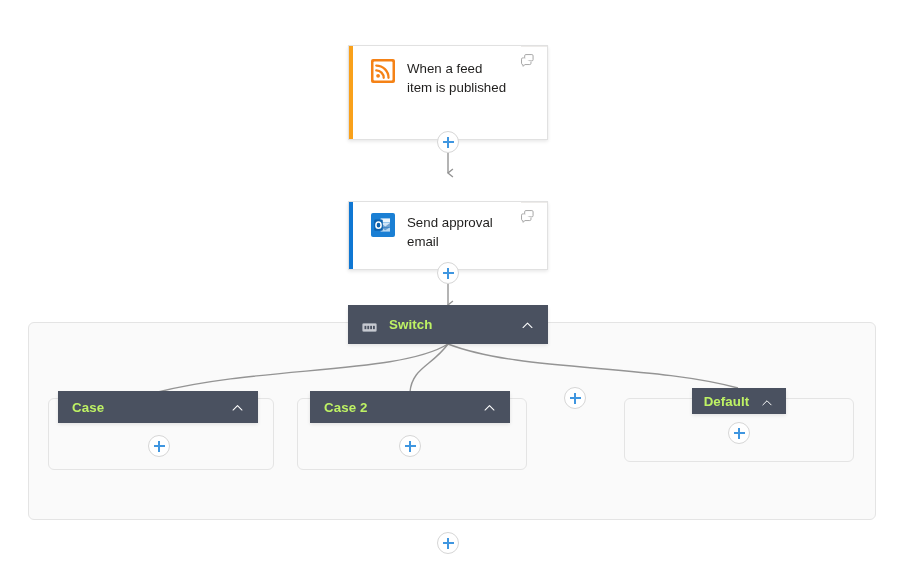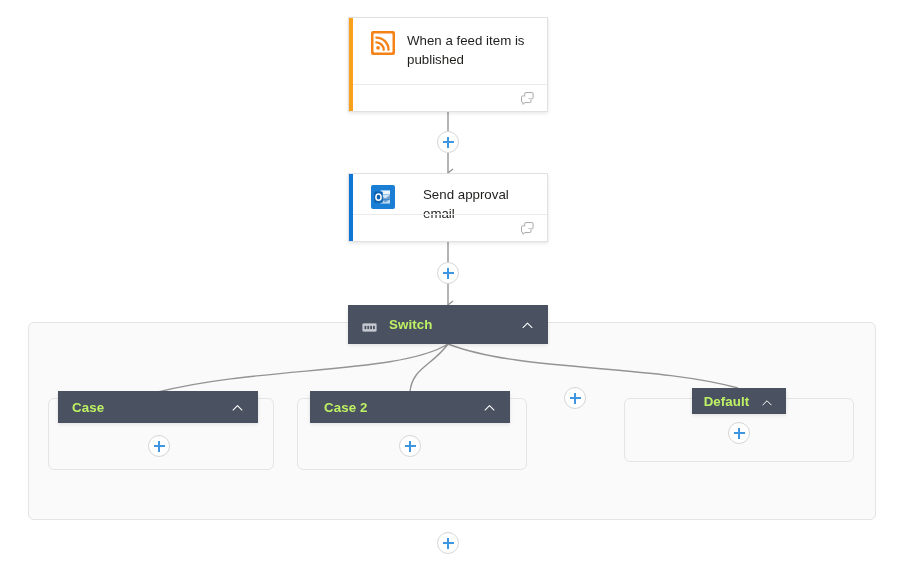--- a/index.html
+++ b/index.html
@@ -35,21 +35,22 @@
 
   
   .card {
     position: absolute;
     background: #ffffff;
     border: 1px solid #e1e1e1;
     box-shadow: 0 1.6px 3.6px rgba(0,0,0,0.10), 0 0.3px 0.9px rgba(0,0,0,0.08);
     box-sizing: border-box;
     z-index: 3;
     display: flex;
-    flex-direction: column;
+    flex-direction: row;
+    margin-top: 28px;
   }
   .card-accent {
     position: absolute;
     left: 0; top: 0; bottom: 0;
     width: 4px;
   }
   .card-main {
     display: flex;
     align-items: flex-start;
     padding: 12px 12px 12px 22px;
@@ -231,21 +232,21 @@
           <path d="M11.4 10.2 v1.6 a1.4 1.4 0 0 1 -1.4 1.4 H4.6 l-2.4 2 v-2 h-0.2 a1.4 1.4 0 0 1 -1.4 -1.4 V7.0 a1.4 1.4 0 0 1 1.4 -1.4 h1.2" fill="#ffffff" stroke="#5a5a5a" stroke-width="1.1" stroke-linejoin="round"></path>
         </svg>
       </span>
     </div>
   </div>
 
   <div class="plus-btn" style="left:437px; top:131px;"></div>
 
   <div class="card" style="left:348px; top:173px; width:200px; height:69px;">
     <div class="card-accent" style="background:#0f77d3;"></div>
-    <div class="card-main" style="padding-top:10px; padding-bottom:6px;gap:16px;">
+    <div class="card-main" style="padding-top:10px; padding-bottom:6px;">
       <span class="card-icon">
         <svg viewBox="0 0 24 24" width="24" height="24" xmlns="http://www.w3.org/2000/svg">
           <rect x="0" y="0" width="24" height="24" rx="2" fill="#1a7fd4"></rect>
           <rect x="9.6" y="5.4" width="9.4" height="4.2" fill="#ffffff" opacity="0.92"></rect>
           <rect x="9.6" y="10.0" width="9.4" height="4.2" fill="#ffffff" opacity="0.8"></rect>
           <rect x="9.6" y="14.6" width="9.4" height="4.0" fill="#ffffff" opacity="0.7"></rect>
           <path d="M9.6 10.0 L14.3 13.4 L19.0 10.0 L19.0 14.2 L14.3 17.2 L9.6 14.2 Z" fill="#0f5eaa" opacity="0.5"></path>
           <rect x="3.2" y="6.6" width="8.6" height="11.2" rx="1.2" fill="#0d61ad"></rect>
           <ellipse cx="7.5" cy="12.2" rx="2.6" ry="3.1" fill="none" stroke="#ffffff" stroke-width="1.5"></ellipse>
         </svg>

